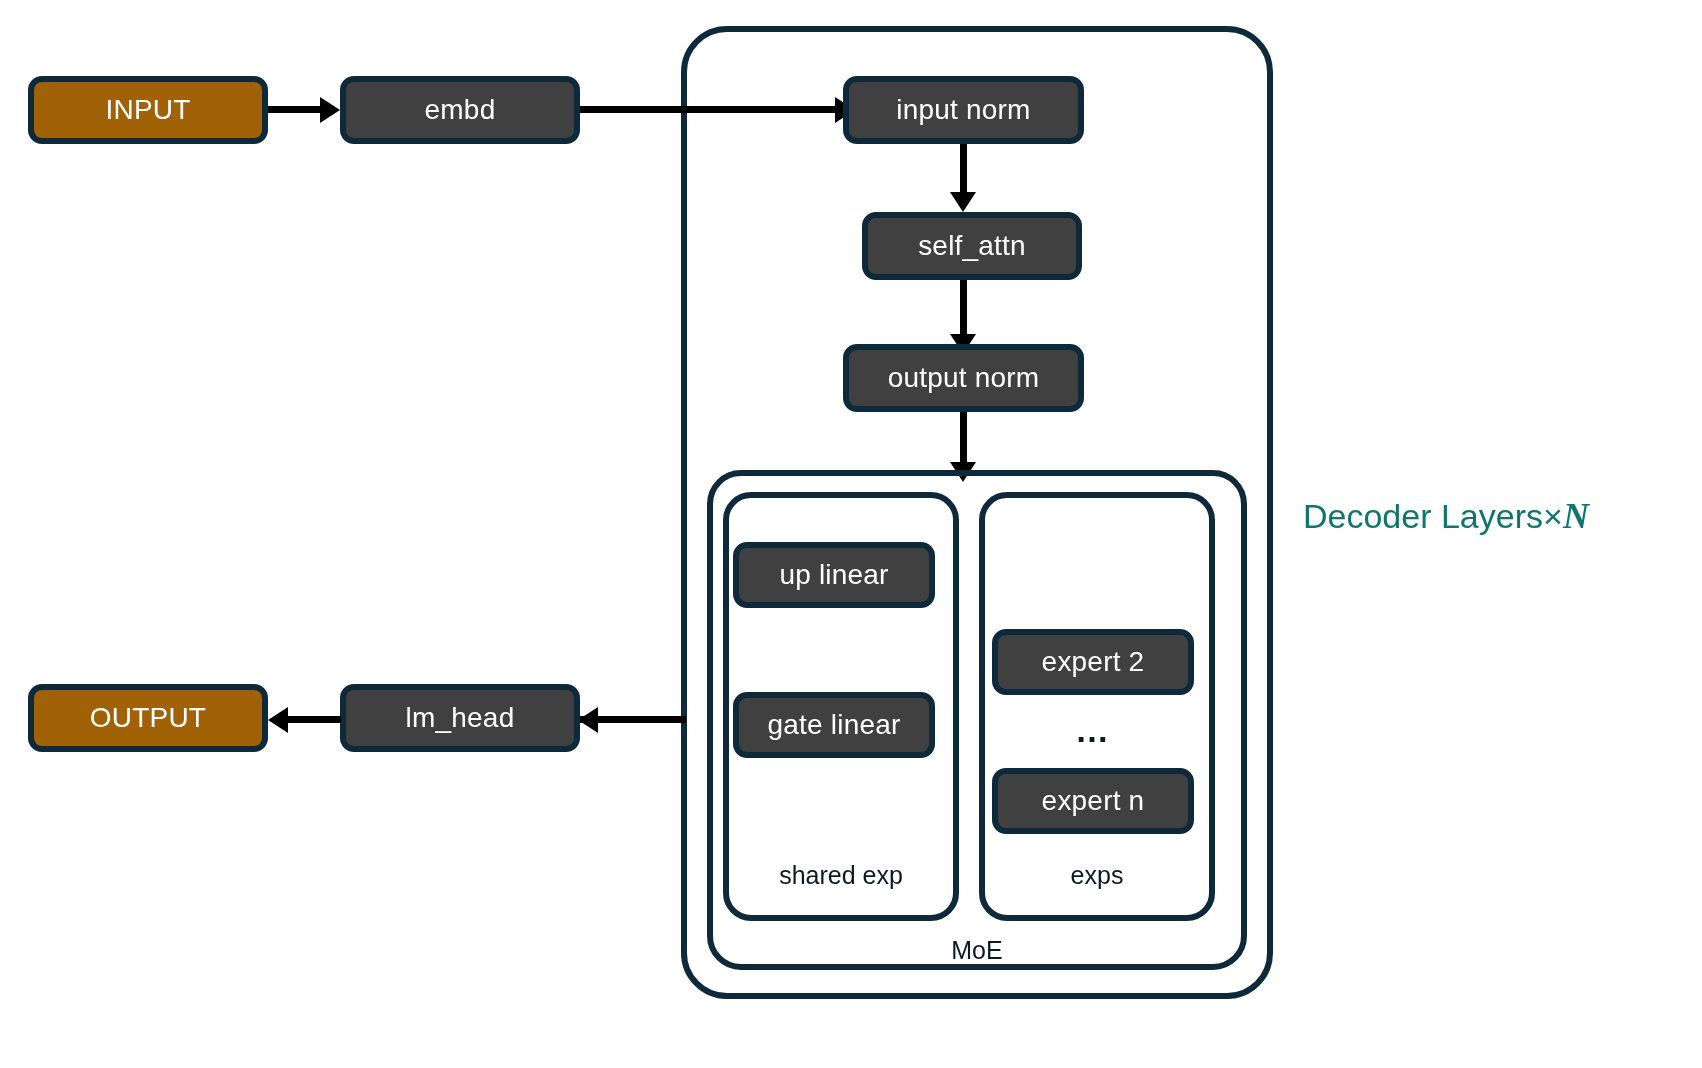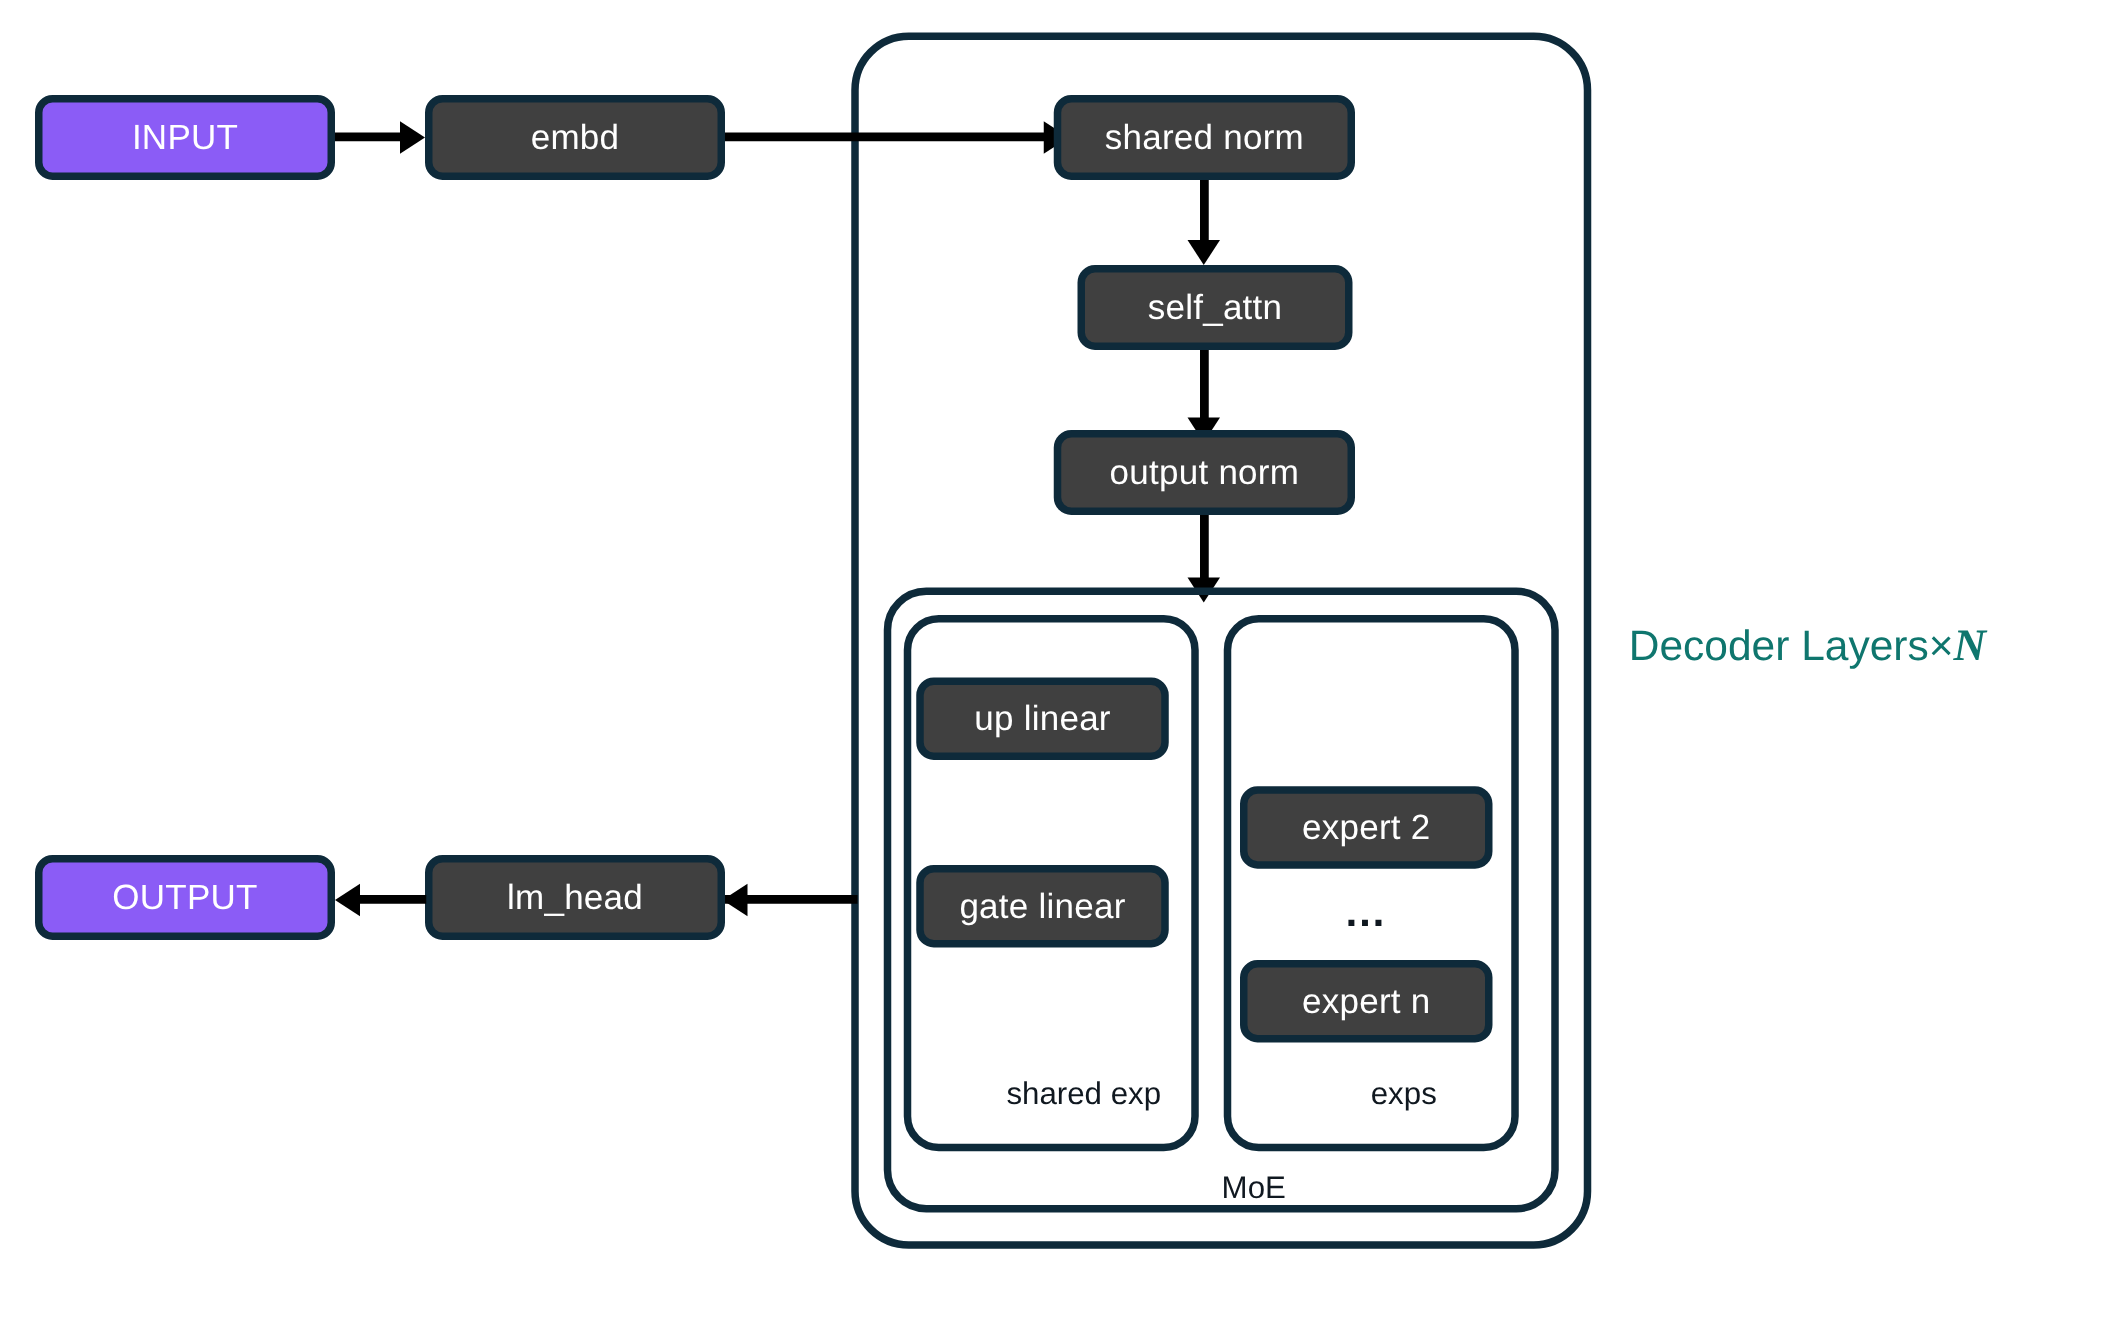--- a/index.html
+++ b/index.html
@@ -28,41 +28,40 @@
     display: flex;
     align-items: center;
     justify-content: center;
     color: #ffffff;
     font-size: 28px;
     letter-spacing: .2px;
     line-height: 1;
     white-space: nowrap;
   }
   .node.salmon { background: #404040; }
-  .node.blue   { background: #8b5cf6; justify-content: center; }
+  .node.blue   { background: #a16207; justify-content: center; }
 
   
   .group {
     position: absolute;
     box-sizing: border-box;
     border: 6px solid #0e2a3a;
     background: transparent;
   }
   .group.outer    { border-radius: 46px; }
   .group.moe      { border-radius: 34px; }
   .group.col      { border-radius: 28px; }
 
   .group-label {
     position: absolute;
     color: #101820;
     font-size: 25px;
     line-height: 1;
     white-space: nowrap;
     text-align: center;
-    margin-left: 26px;
   }
 
   
   .edge {
     position: absolute;
     background: #000000;
   }
   .edge.h { height: 7px; }
   .edge.v { width: 7px; }
 
@@ -127,21 +126,21 @@
   <div class="arrowhead right" style="left:320px; top:97px;"></div>
 
   <div class="node salmon" style="left:340px; top:76px; width:240px; height:68px;">
     <span>embd</span>
   </div>
 
   <div class="edge h" style="left:580px; top:106px; width:258px;"></div>
   <div class="arrowhead right" style="left:835px; top:97px;"></div>
 
   <div class="node salmon" style="left:843px; top:76px; width:241px; height:68px;">
-    <span>shared norm</span>
+    <span>input norm</span>
   </div>
 
   <div class="edge v" style="left:960px; top:144px; height:56px;"></div>
   <div class="arrowhead down" style="left:950px; top:192px;"></div>
 
   <div class="node salmon" style="left:862px; top:212px; width:220px; height:68px;">
     <span>self_attn</span>
   </div>
 
   <div class="edge v" style="left:960px; top:280px; height:62px;"></div>

